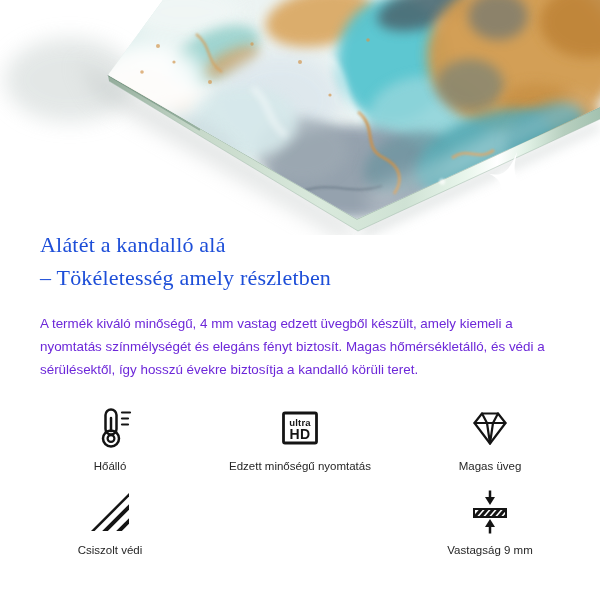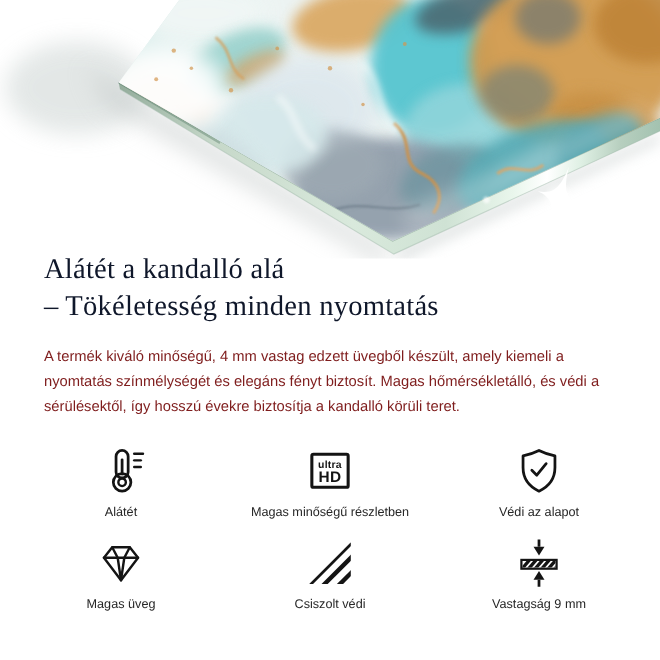--- a/index.html
+++ b/index.html
@@ -2,24 +2,24 @@
 <html><head>
 <meta charset="utf-8">
 <style>
   html,body{margin:0;padding:0;background:#ffffff;}
   .page{position:relative;width:600px;height:600px;background:#ffffff;overflow:hidden;
         font-family:"Liberation Sans","DejaVu Sans",sans-serif;}
   .hero{position:absolute;top:0;left:0;width:600px;height:235px;}
   .hero svg{display:block;}
   h1.title{position:absolute;top:228px;left:40px;margin:0;
         font-family:"Liberation Serif","DejaVu Serif",serif;
-        font-weight:400;font-size:26px;line-height:33px;color:#0f172a;letter-spacing:.2px;}
+        font-weight:400;font-size:22px;line-height:33px;color:#1d4ed8;letter-spacing:.2px;}
   h1.title .h-line{display:block;}
   p.desc{position:absolute;top:312px;left:40px;width:528px;margin:0;
-        font-size:13.4px;line-height:23.2px;color:#7f1d1d;}
+        font-size:13.4px;line-height:23.2px;color:#6d28d9;}
   .features{position:absolute;top:404px;left:40px;width:520px;
         display:flex;flex-wrap:wrap;justify-content:space-between;row-gap:16px;}
   .feature{width:140px;display:flex;flex-direction:column;align-items:center;}
   .ficon{width:48px;height:48px;display:block;}
   .ficon svg{display:block;width:48px;height:48px;}
   .flabel{margin-top:8px;font-size:11.5px;color:#262626;white-space:nowrap;width:max-content;}
   .st{fill:none;stroke:#141414;stroke-width:2.5;stroke-linecap:round;stroke-linejoin:round;}
   .st2{fill:none;stroke:#141414;stroke-width:2.2;stroke-linecap:round;stroke-linejoin:round;}
   .stf{fill:#141414;stroke:none;}
   .icon-text{font-family:"Liberation Sans","DejaVu Sans",sans-serif;font-weight:bold;
@@ -136,62 +136,53 @@
         <path d="M0,-30 C1.5,-7 7,-1.5 20,0 C7,1.5 1.5,7 0,26 C-1.5,7 -7,1.5 -20,0 C-7,-1.5 -1.5,-7 0,-30 Z" fill="#ffffff" opacity="0.95"></path>
         <path transform="rotate(45)" d="M0,-12 C0.8,-3 3,-0.8 9,0 C3,0.8 0.8,3 0,10 C-0.8,3 -3,0.8 -9,0 C-3,-0.8 -0.8,-3 0,-12 Z" fill="#ffffff" opacity="0.85"></path>
         <circle r="2.2" fill="#ffffff"></circle>
         <circle cx="-62" cy="22" r="3" fill="#ffffff" opacity="0.7" filter="url(#b1)"></circle>
       </g>
     </svg>
   </div>
 
   <h1 class="title">
     <span class="h-line">Alátét a kandalló alá</span>
-    <span class="h-line">– Tökéletesség minden nyomtatás</span>
+    <span class="h-line">– Tökéletesség amely részletben</span>
   </h1>
 
   <p class="desc">A termék kiváló minőségű, 4 mm vastag edzett üvegből készült, amely kiemeli a nyomtatás színmélységét és elegáns fényt biztosít. Magas hőmérsékletálló, és védi a sérülésektől, így hosszú évekre biztosítja a kandalló körüli teret.</p>
 
   <div class="features">
 
     <div class="feature">
       <span class="ficon">
         <svg viewBox="0 0 48 48">
           <rect x="19.5" y="5.5" width="11" height="25" rx="5.5" class="st"></rect>
           <circle cx="25" cy="34.5" r="8" class="st"></circle>
           <circle cx="25" cy="34.5" r="3.4" class="st2"></circle>
           <line x1="25" y1="14" x2="25" y2="27" class="st"></line>
           <line x1="36" y1="8.5" x2="44" y2="8.5" class="st2"></line>
           <line x1="36" y1="14.5" x2="42" y2="14.5" class="st2"></line>
           <line x1="36" y1="20.5" x2="42" y2="20.5" class="st2"></line>
         </svg>
       </span>
-      <span class="flabel">Alátét</span>
+      <span class="flabel">Hőálló</span>
     </div>
 
     <div class="feature">
       <span class="ficon">
         <svg viewBox="0 0 48 48">
           <rect x="7.5" y="9" width="33" height="30" rx="1.5" fill="none" stroke="#141414" stroke-width="2.8"></rect>
           <text x="24" y="21.5" class="icon-text small">ultra</text>
           <text x="24" y="34.5" class="icon-text big">HD</text>
         </svg>
       </span>
-      <span class="flabel">Magas minőségű részletben</span>
-    </div>
-
-    <div class="feature">
-      <span class="ficon">
-        <svg viewBox="0 0 48 48">
-          <path d="M24,5.5 C29,8 34,9.5 38.5,10.5 L38.5,21 C38.5,31.5 32.5,38.5 24,42.5 C15.5,38.5 9.5,31.5 9.5,21 L9.5,10.5 C14,9.5 19,8 24,5.5 Z" class="st"></path>
-          <path d="M17.5,23.5 L22,28 L30.5,17.5" class="st"></path>
-        </svg>
-      </span>
-      <span class="flabel">Védi az alapot</span>
-    </div>
+      <span class="flabel">Edzett minőségű nyomtatás</span>
+    </div>
+
 
     <div class="feature">
       <span class="ficon">
         <svg viewBox="0 0 48 48">
           <path d="M8.5,19 L16,9.5 L32,9.5 L39.5,19 L24,39.5 Z" class="st2"></path>
           <line x1="8.5" y1="19" x2="39.5" y2="19" class="st2"></line>
           <path d="M16,9.5 L21,19 L24,39.5 L27,19 L32,9.5" fill="none" class="st2"></path>
         </svg>
       </span>
       <span class="flabel">Magas üveg</span>

